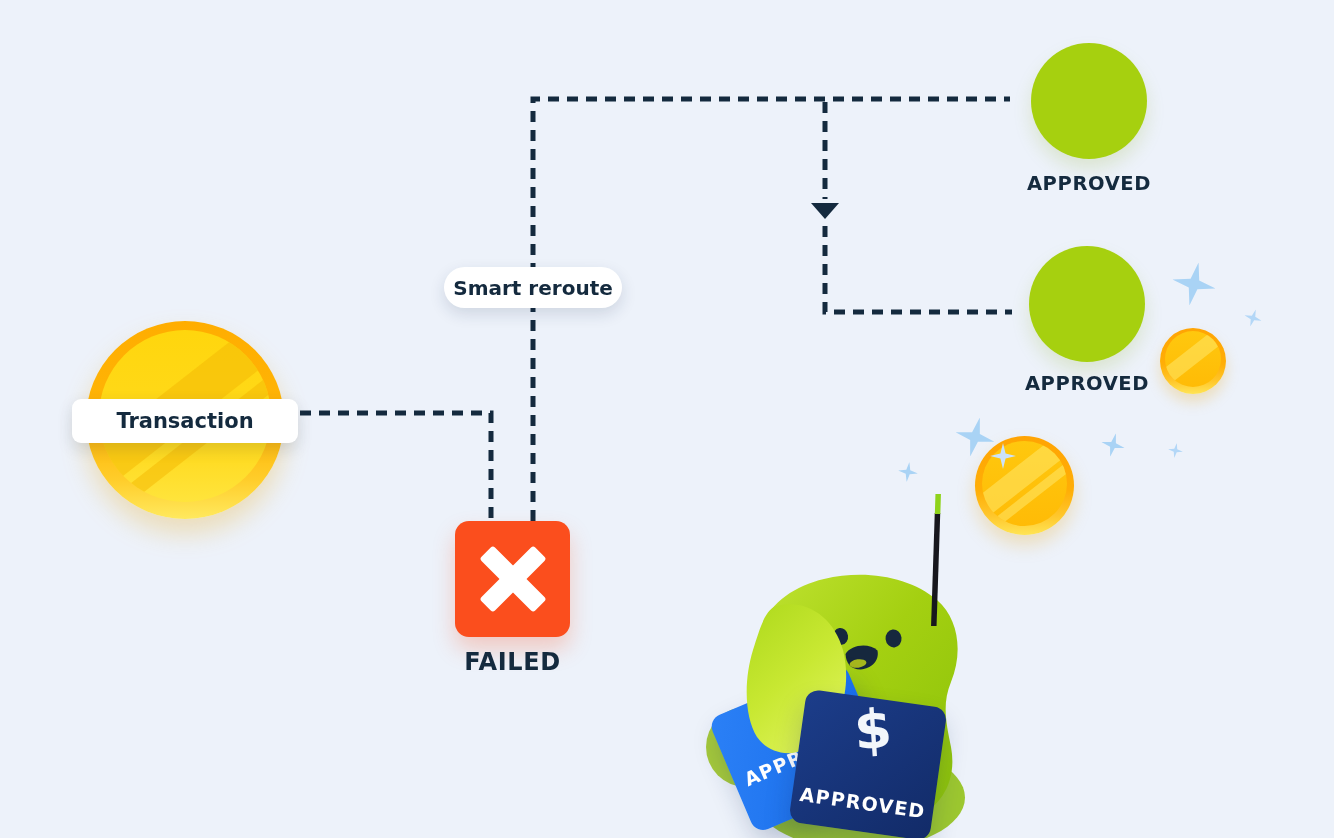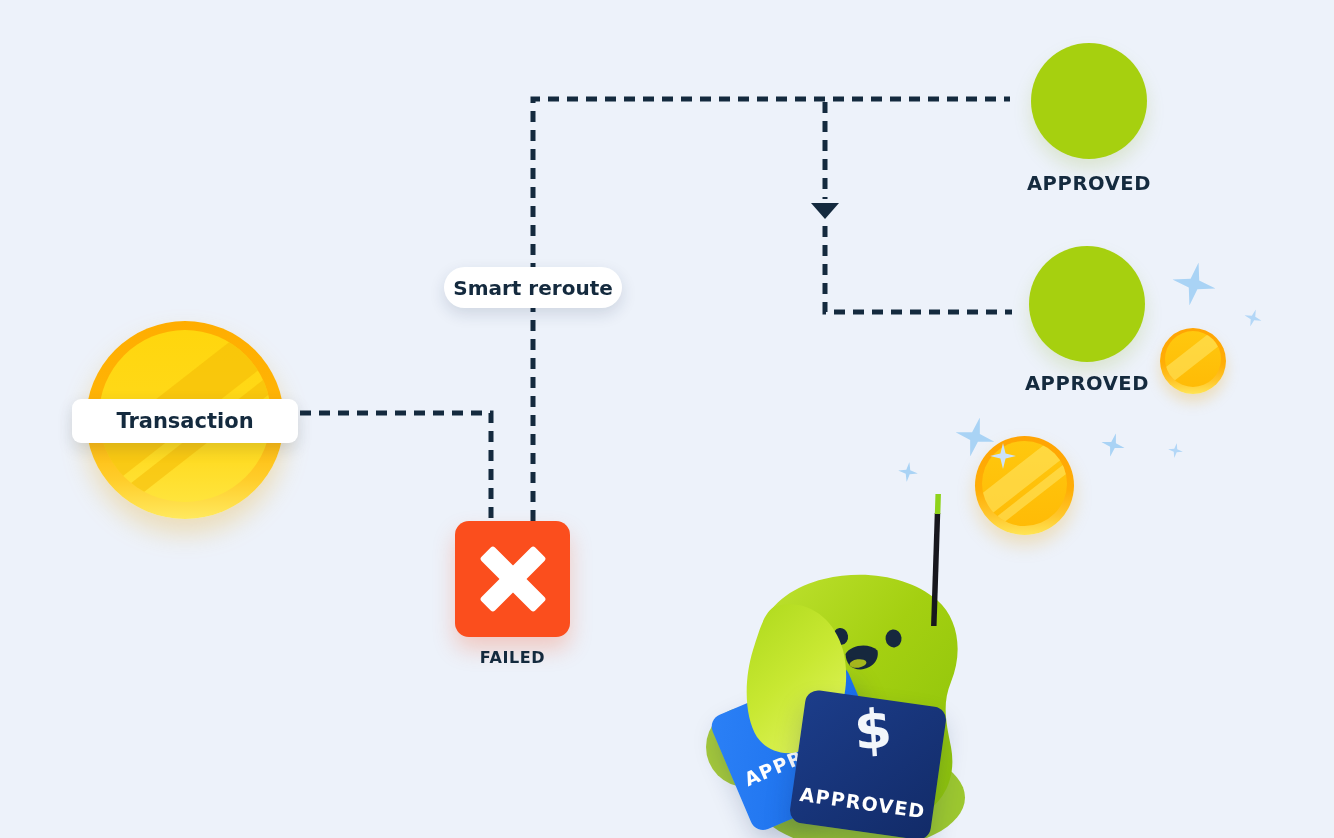--- a/index.html
+++ b/index.html
@@ -123,21 +123,21 @@
     </div>
   </div>
   <div class="abs label-card transaction-label">Transaction</div>
 
   <div class="abs label-card reroute-label">Smart reroute</div>
 
   <div class="abs failed-box">
     <div class="x-bar a"></div>
     <div class="x-bar b"></div>
   </div>
-  <div class="abs caption" style="left:440px;top:648px;width:145px;font-size:16px;">FAILED</div>
+  <div class="abs caption" style="left:440px;top:648px;width:145px;font-size:24px;">FAILED</div>
 
   <div class="abs approved-circle" style="left:1031px;top:43px;"></div>
   <div class="abs caption" style="left:1009px;top:172px;width:160px;font-size:19.5px;">APPROVED</div>
 
   <div class="abs approved-circle" style="left:1029px;top:246px;"></div>
   <div class="abs caption" style="left:1007px;top:372px;width:160px;font-size:19.5px;">APPROVED</div>
 
   <div class="abs coin coin-sm">
     <div class="face">
       <div class="stripe s1"></div>

